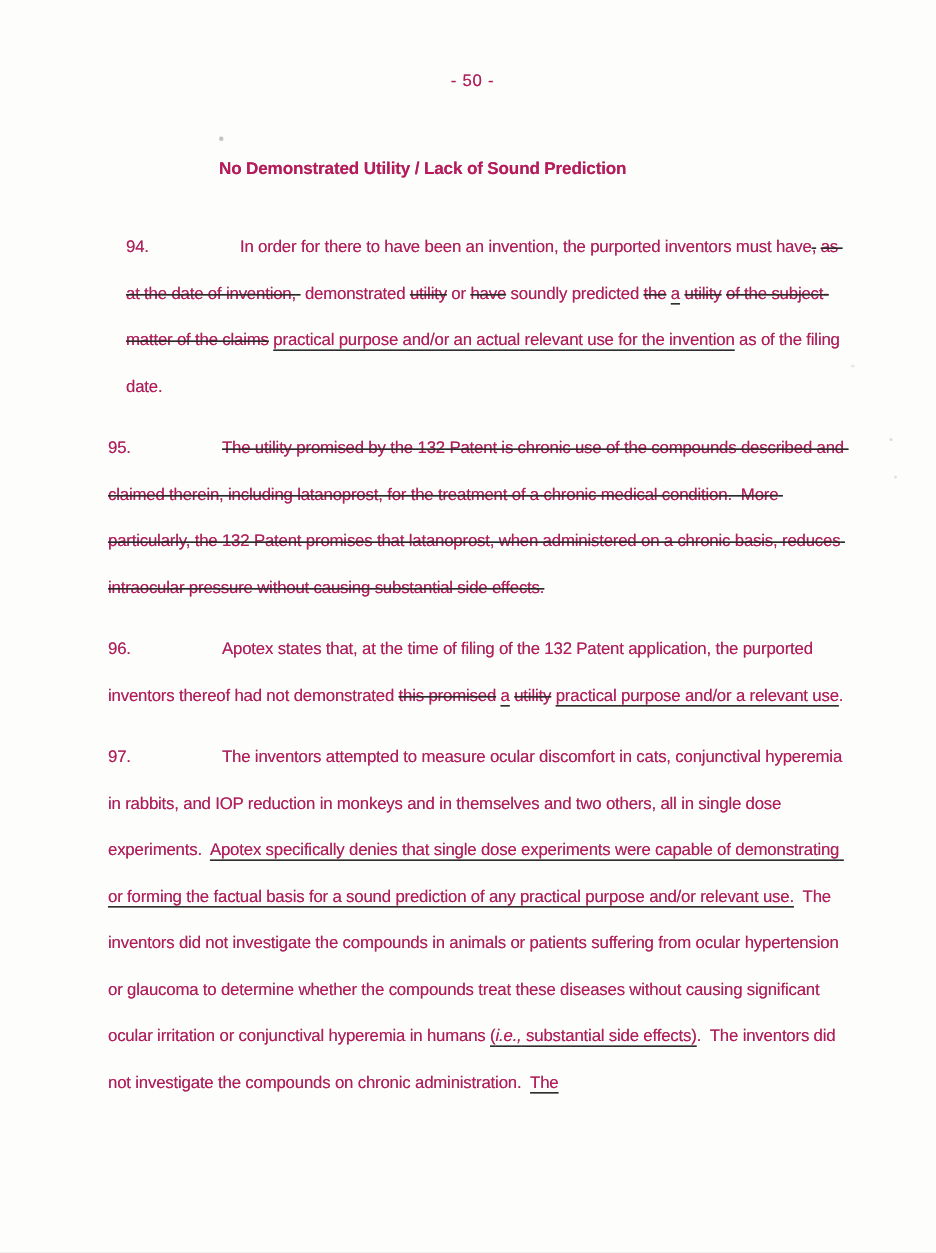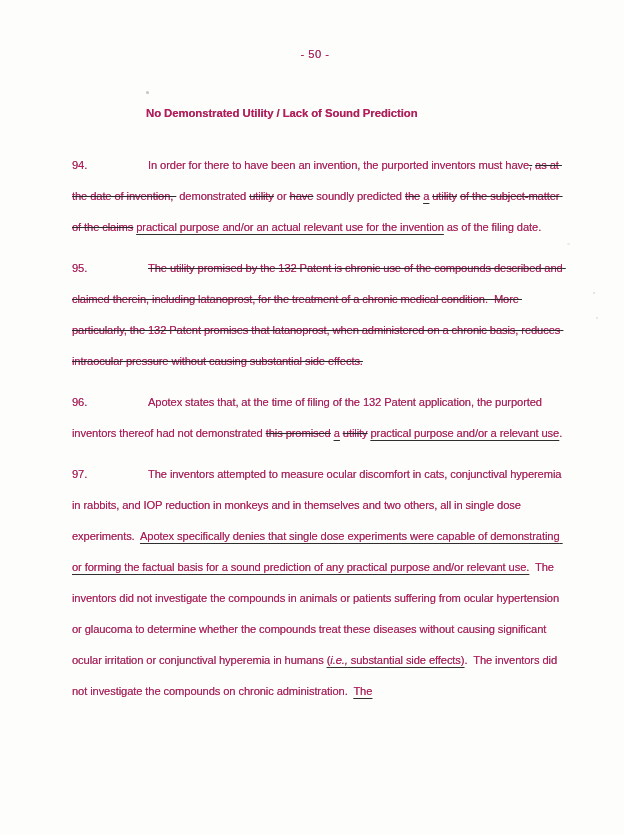--- a/index.html
+++ b/index.html
@@ -36,20 +36,21 @@
   }
   .para {
     margin: 0 0 10px 0;
     font-size: 11.2px;
     line-height: 31px;
     letter-spacing: -0.12px;
     white-space: pre-wrap;
   }
   .para:first-of-type {
     margin-top: 30px;
+    margin-left: 12px;
   }
   .pnum {
     display: inline-block;
     width: 76px;
     white-space: pre;
   }
   
   .r-n { }
   .r-s {
     text-decoration: line-through;

